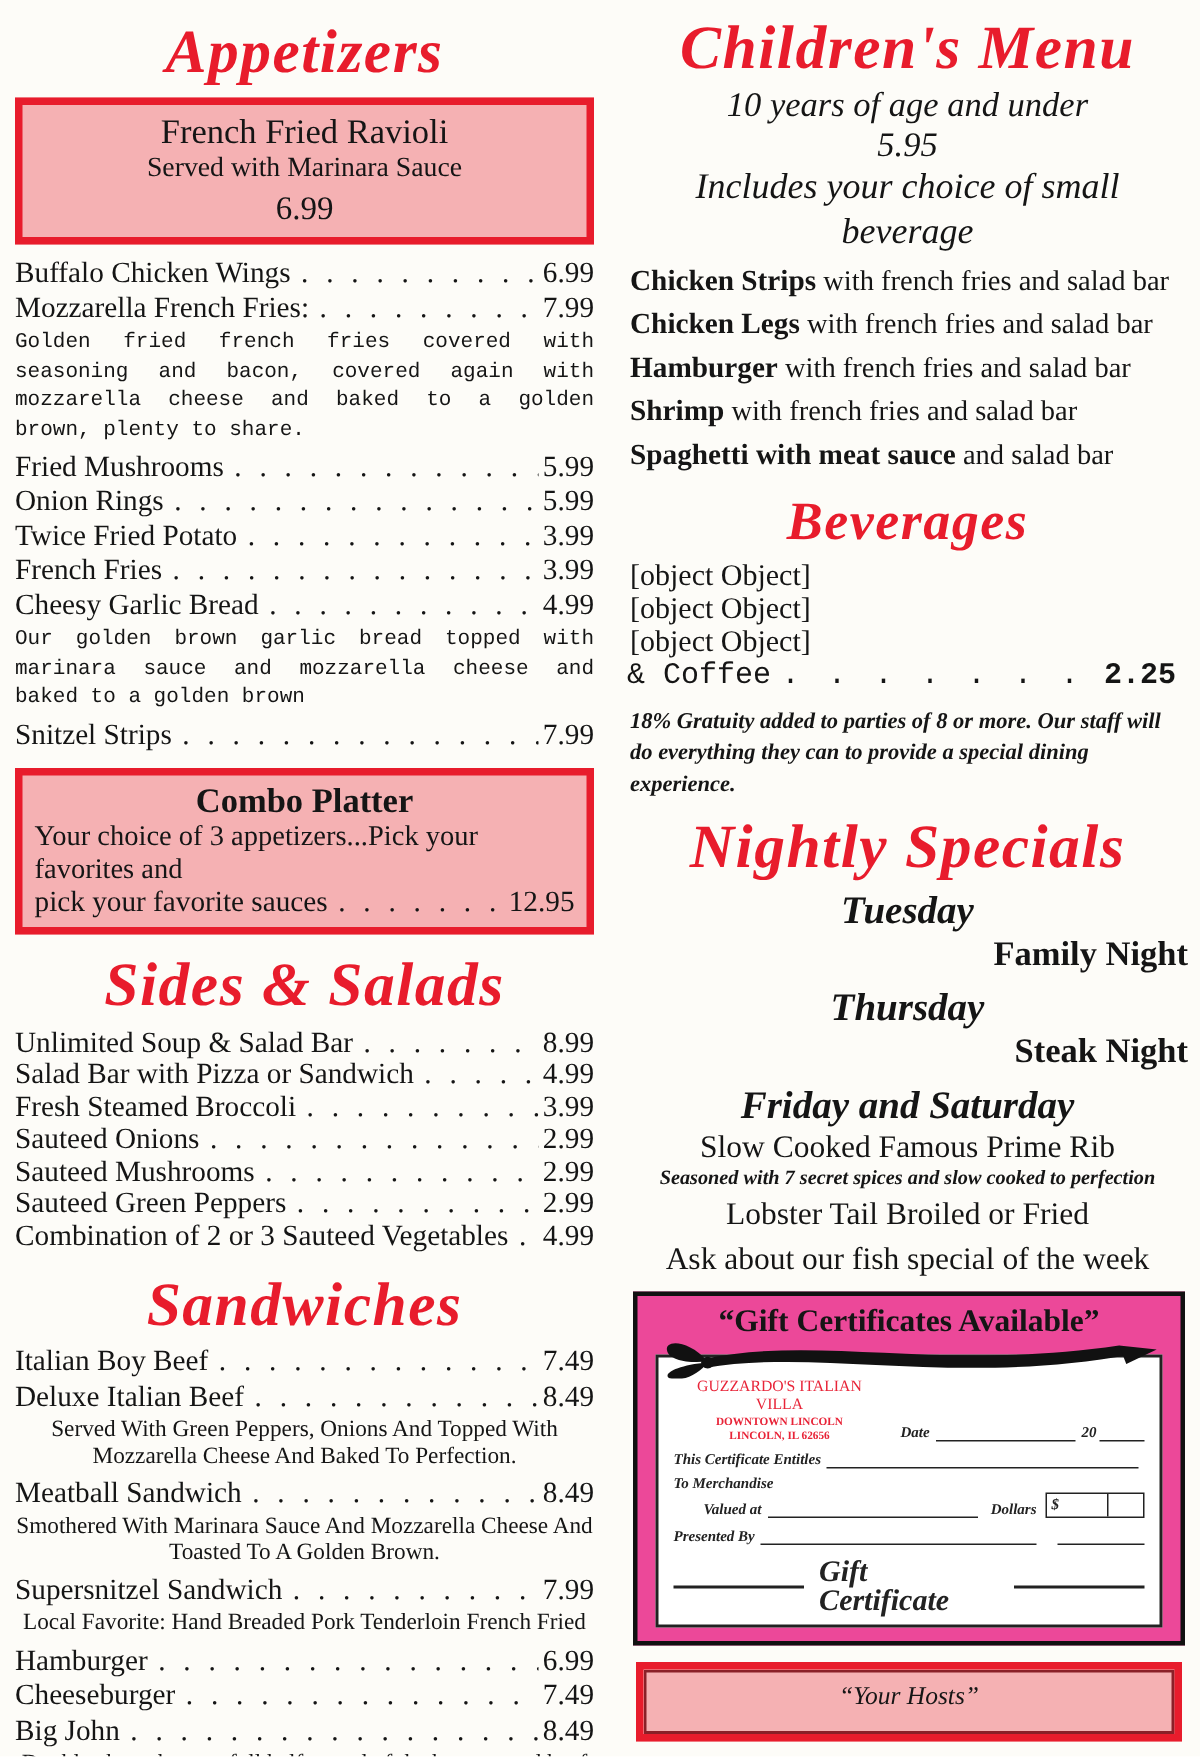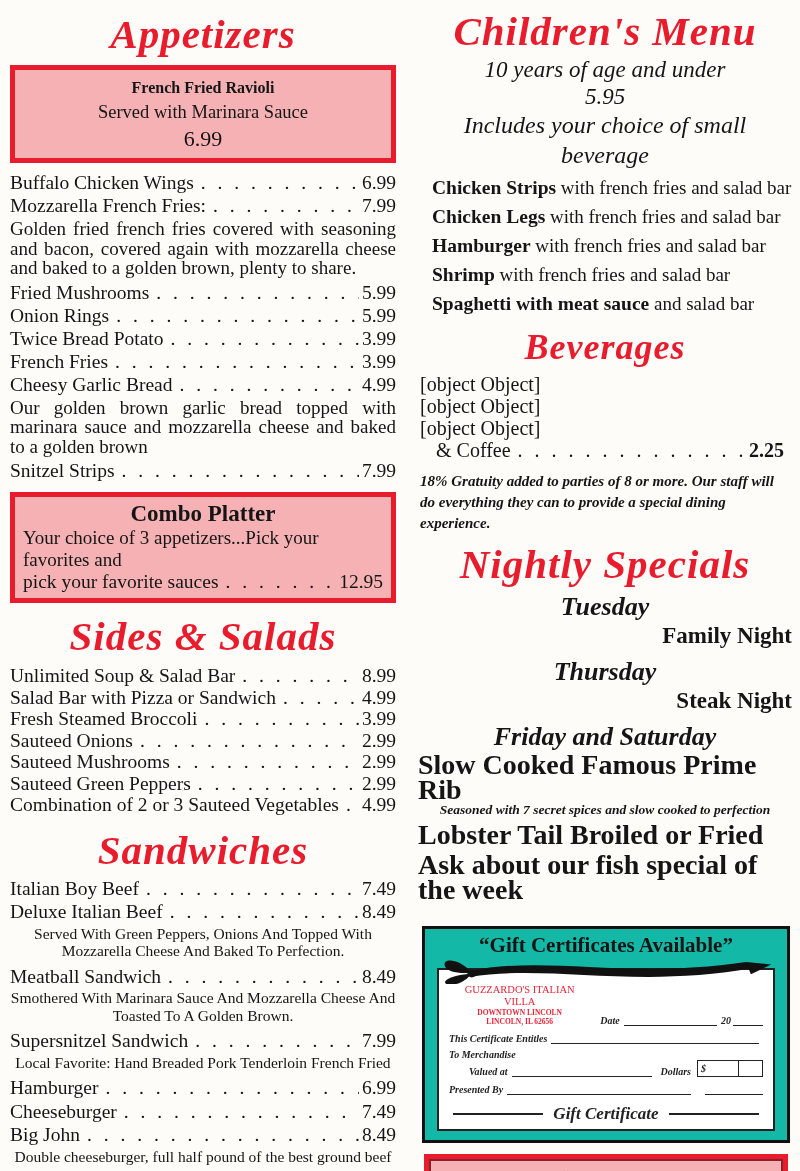--- a/index.html
+++ b/index.html
@@ -37,77 +37,77 @@
   .h-child{margin:9px 0 3px;}
   .h-bev{margin:9px 0 4px;font-size:36px;}
   .h-night{margin:8px 0 5px;}
 
   
   .redbox{
     border:5px solid var(--accent);
     background:var(--pink);
   }
   .featured{padding:4px 10px 5px;text-align:center;}
-  .f-name{font-weight:bold;font-size:16px;line-height:27px;}
+  .f-name{font-weight:normal;font-size:23px;line-height:27px;}
   .f-sub{font-size:18.5px;line-height:23px;}
   .f-price{font-size:22px;line-height:29px;}
   .combo{margin-top:10px;padding:3px 8px 5px;}
   .c-title{font-weight:bold;font-size:23px;line-height:27px;text-align:center;}
   .c-line{font-size:19px;line-height:22px;}
 
   
   .mi{display:flex;align-items:baseline;font-size:19.5px;}
   .n{flex:0 1 auto;white-space:nowrap;}
   .dots{flex:1 1 auto;overflow:hidden;white-space:nowrap;margin:0 3px 0 7px;}
   .dots::before{
     content:". . . . . . . . . . . . . . . . . . . . . . . . . . . . . . . . . . . . . . . . . . . . . . . . . . . . . . . .";
     letter-spacing:3.5px;
   }
   .p{flex:0 0 auto;}
   .bold{font-weight:bold;}
 
   .app-list{margin-top:8px;}
   .app-list .mi{line-height:23px;}
-  .app-list .desc{font-size:19px;line-height:19.5px;margin:2px 0 3px;text-align:justify;}
+  .app-list .desc{font-size:14px;line-height:19.5px;margin:2px 0 3px;text-align:justify;font-family:Liberation Mono, monospace;}
   .sides-list .mi{line-height:21.5px;}
   .sand-list .mi{line-height:23.5px;}
   .sand-list .desc{text-align:center;font-size:15.5px;line-height:17.5px;margin:1px 0 5px;}
 
   .footnote{
     margin:22px 6px 0;text-align:center;
     font-weight:bold;font-style:italic;
     font-size:20px;line-height:23.5px;
   }
 
   
   .csub{text-align:center;font-style:italic;font-size:23px;line-height:27px;}
   .cinc{font-size:24px;line-height:30px;}
   .kids{margin-top:6px;}
-  .kid{font-size:19px;line-height:24px;margin:0 0 5px 14px;}
+  .kid{font-size:19px;line-height:24px;margin:0 0 5px 2px;}
   .kid b{font-size:19.5px;}
 
   
   .bevline{font-size:20px;line-height:22px;margin-left:2px;}
-  .bevlast{font-size:20px;line-height:23px;margin-left:18px;padding-right:8px;}
+  .bevlast{font-size:20px;line-height:23px;margin-left:0;padding-right:8px;font-family:Liberation Mono, monospace;}
   .gratuity{
     margin:9px 2px 0;text-align:left;
     font-weight:bold;font-style:italic;font-size:15px;line-height:21px;
   }
 
   
   .dayblock{margin-bottom:7px;}
   .day{text-align:center;font-style:italic;font-size:26px;line-height:31px;font-weight:600;}
   .night{text-align:right;font-weight:bold;font-size:23px;line-height:27px;}
-  .wkitem{text-align:left;font-weight:bold;font-size:28px;line-height:25px;}
+  .wkitem{text-align:center;font-weight:normal;font-size:21px;line-height:25px;}
   .wknote{text-align:center;font-weight:bold;font-style:italic;font-size:13.5px;line-height:15px;}
   .wkgap{margin-top:5px;}
 
   
   .giftbox{
-    margin:24px 2px 0 4px;border:3px solid #111;background:#14b8a6;
+    margin:9px 2px 0 4px;border:3px solid #111;background:#ec4899;
     padding:4px 12px 9px;position:relative;
   }
   .gift-head{text-align:center;font-weight:bold;font-size:21px;line-height:25px;}
   .ribbon{display:block;width:100%;height:30px;margin:-4px 0 -16px;position:relative;z-index:2;}
   .cert{
     border:2px solid #222;background:#fff;padding:14px 10px 6px;
     font-style:italic;font-weight:bold;font-size:10px;color:#222;
   }
   .cert-row1{display:flex;align-items:flex-end;}
   .cert-red{width:45%;text-align:center;color:#e82438;font-style:normal;}
@@ -121,21 +121,21 @@
   .cert-line{display:flex;align-items:flex-end;margin-top:7px;}
   .cert-merch{margin-top:5px;line-height:11px;}
   .valued{margin-top:0;}
   .valued .lbl{margin-left:20px;}
   .dollars{margin:0 6px 0 4px;}
   .dbox{display:inline-flex;border:1px solid #222;height:17px;width:66px;align-items:stretch;}
   .dsign{width:42px;border-right:1px solid #222;padding:2px 0 0 3px;font-style:italic;}
   .dcell{width:24px;}
   .cert-foot{display:flex;align-items:center;justify-content:center;margin-top:9px;}
   .fl{display:inline-block;width:90px;border-bottom:2px solid #222;height:0;}
-  .gc-script{font-size:17px;font-style:italic;font-weight:bold;margin:0 10px;line-height:19px;}
+  .gc-script{font-size:20px;font-style:italic;font-weight:bold;margin:0 10px;line-height:19px;}
 
   
   .hosts{
     margin:11px 4px 0 6px;
     box-shadow:inset 0 0 0 2px #8a2028;
     padding:7px 8px 10px;text-align:center;
   }
   .hq{font-style:italic;font-size:17px;line-height:22px;margin-bottom:4px;}
 </style>
 </head>
@@ -186,21 +186,21 @@
           <div class="mi">
             <span class="n">Onion Rings</span>
             <span class="dots"></span>
             <span class="p">5.99</span>
           </div>
 
         </div>
 
         <div class="entry">
           <div class="mi">
-            <span class="n">Twice Bread Potato</span>
+            <span class="n">Twice Fried Potato</span>
             <span class="dots"></span>
             <span class="p">3.99</span>
           </div>
 
         </div>
 
         <div class="entry">
           <div class="mi">
             <span class="n">French Fries</span>
             <span class="dots"></span>

